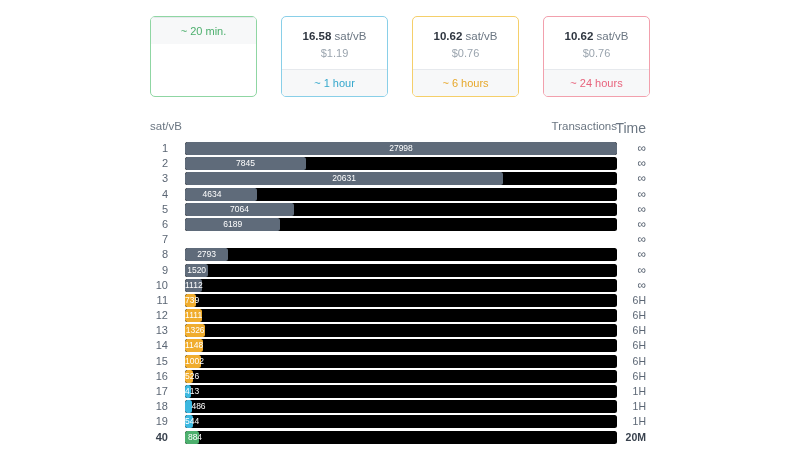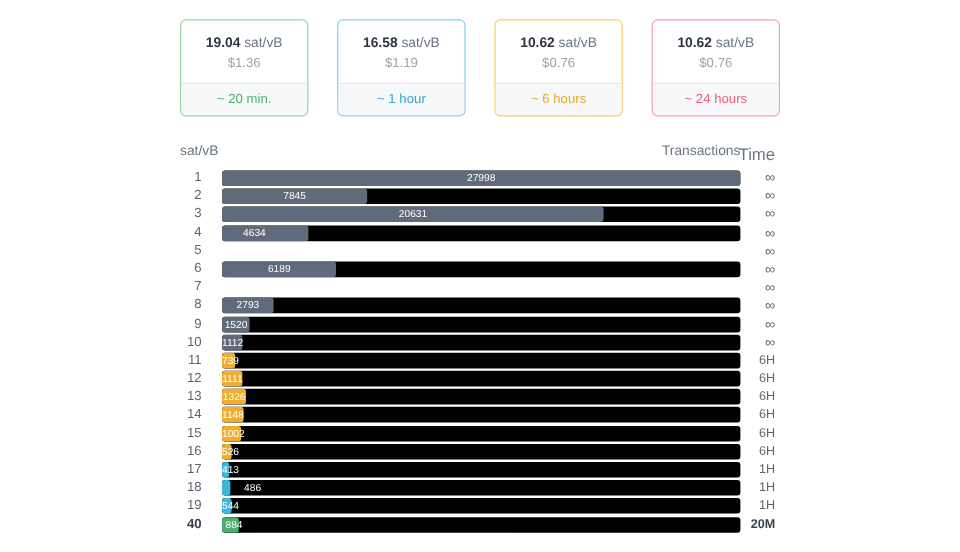--- a/index.html
+++ b/index.html
@@ -133,24 +133,20 @@
   .row.bold .rank,.row.bold .time{font-weight:bold;color:#39424e;}
   .inf{font-size:12px;line-height:13px;}
 </style>
 </head>
 <body>
 
 <div class="page">
 
   <div class="cards">
       <div class="card green">
-        <div class="card-top">
-          <div class="rate"><b>19.04</b> <span class="unit">sat/vB</span></div>
-          <div class="fiat">$1.36</div>
-        </div>
         <div class="card-bottom">~ 20 min.</div>
       </div>
       <div class="card blue">
         <div class="card-top">
           <div class="rate"><b>16.58</b> <span class="unit">sat/vB</span></div>
           <div class="fiat">$1.19</div>
         </div>
         <div class="card-bottom">~ 1 hour</div>
       </div>
       <div class="card yellow">
@@ -203,20 +199,24 @@
         <div class="row">
           <div class="rank">4</div>
           <div class="track">
             <div class="bar" style="width: 71.712px; background: rgb(95, 107, 122);"></div>
             <div class="bar-label" style="left: 0px; width: 54px;">4634</div>
           </div>
           <div class="time inf">∞</div>
         </div>
         <div class="row">
           <div class="rank">5</div>
+          <div class="track">
+            <div class="bar" style="width: 108.864px; background: rgb(95, 107, 122);"></div>
+            <div class="bar-label" style="left: 0px; width: 108.864px;">7064</div>
+          </div>
           <div class="time inf">∞</div>
         </div>
         <div class="row">
           <div class="rank">6</div>
           <div class="track">
             <div class="bar" style="width: 95.472px; background: rgb(95, 107, 122);"></div>
             <div class="bar-label" style="left: 0px; width: 95.472px;">6189</div>
           </div>
           <div class="time inf">∞</div>
         </div>
@@ -301,21 +301,21 @@
           <div class="track">
             <div class="bar" style="width: 6.48px; background: rgb(60, 184, 224);"></div>
             <div class="bar-label" style="left: 0px; width: 6.48px;">413</div>
           </div>
           <div class="time">1H</div>
         </div>
         <div class="row">
           <div class="rank">18</div>
           <div class="track">
             <div class="bar" style="width: 7.344px; background: rgb(60, 184, 224);"></div>
-            <div class="bar-label" style="left: 0px; width: 27px; padding-left: 12px;">486</div>
+            <div class="bar-label" style="left: 0px; width: 27px;">486</div>
           </div>
           <div class="time">1H</div>
         </div>
         <div class="row">
           <div class="rank">19</div>
           <div class="track">
             <div class="bar" style="width: 8.208px; background: rgb(60, 184, 224);"></div>
             <div class="bar-label" style="left: 0px; width: 8.208px;">544</div>
           </div>
           <div class="time">1H</div>

